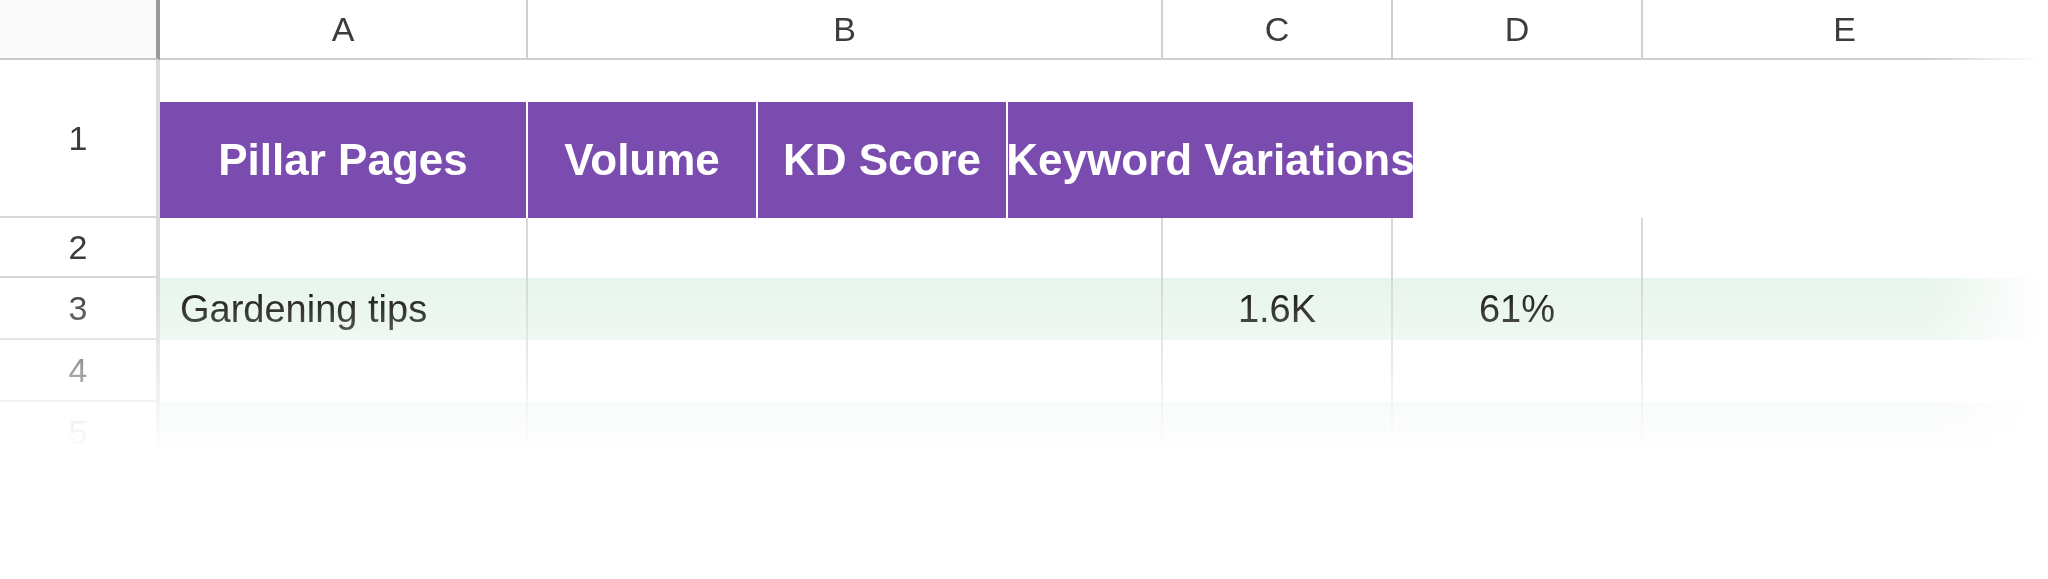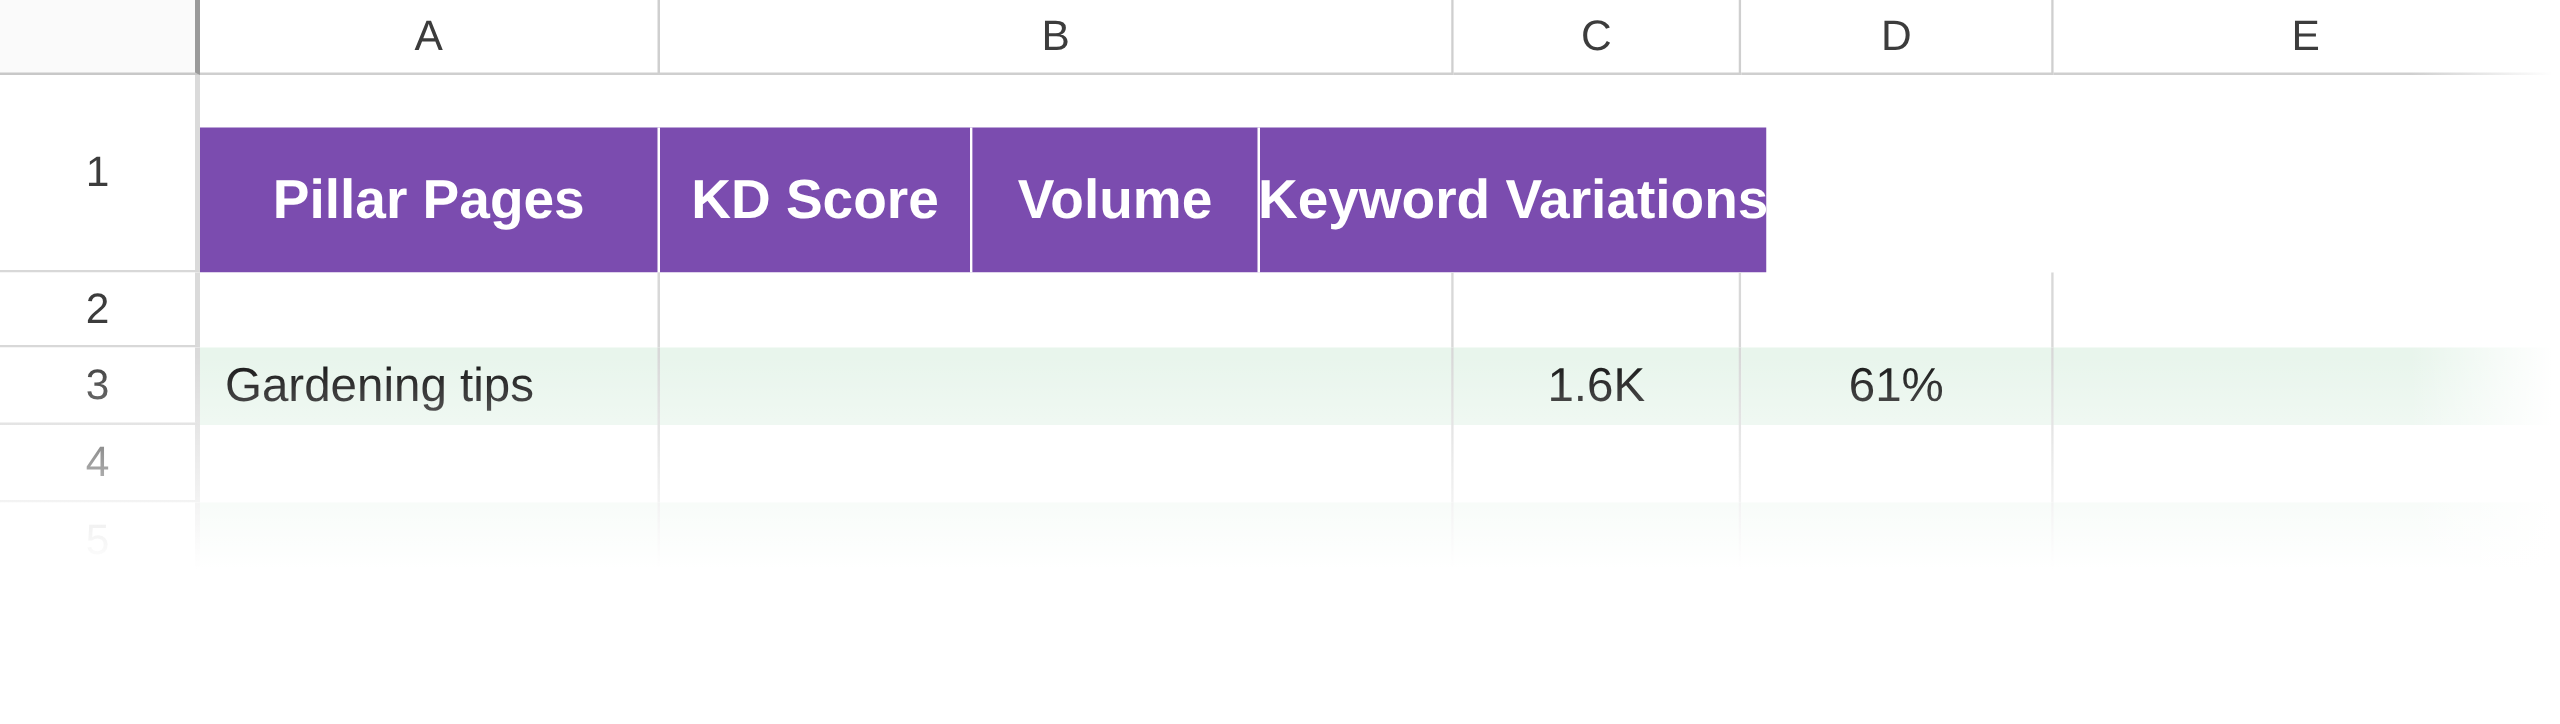--- a/index.html
+++ b/index.html
@@ -127,22 +127,22 @@
     <div class="col-head cA">A</div>
     <div class="col-head cB">B</div>
     <div class="col-head cC">C</div>
     <div class="col-head cD">D</div>
     <div class="col-head cE">E</div>
   </div>
 
   <div class="body-row r1">
     <div class="row-head">1</div>
     <div class="cell cA center">Pillar Pages</div>
+    <div class="cell cC center">Volume</div>
     <div class="cell cD center">KD Score</div>
-    <div class="cell cC center">Volume</div>
     <div class="cell cE center">Keyword Variations</div>
   </div>
 
   <div class="body-row r2">
     <div class="row-head">2</div>
     <div class="cell cA left"></div>
     <div class="cell cB left"></div>
     <div class="cell cC center"></div>
     <div class="cell cD center"></div>
     <div class="cell cE left"></div>

